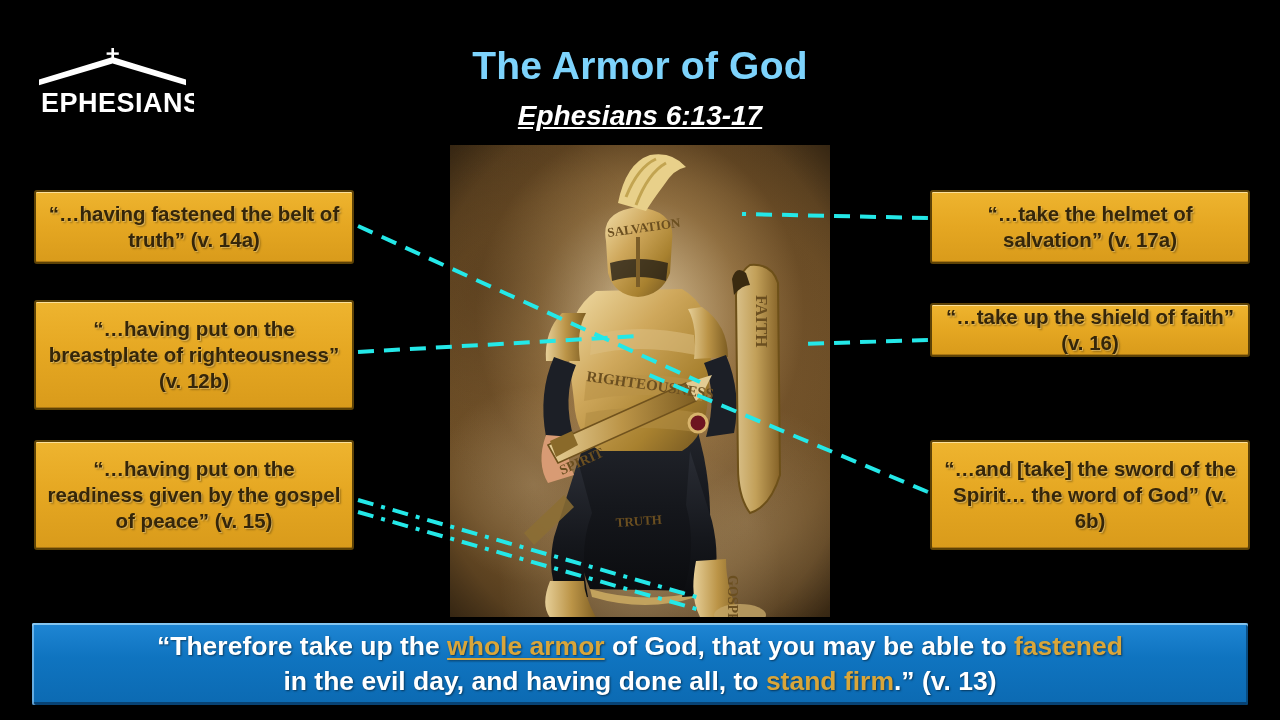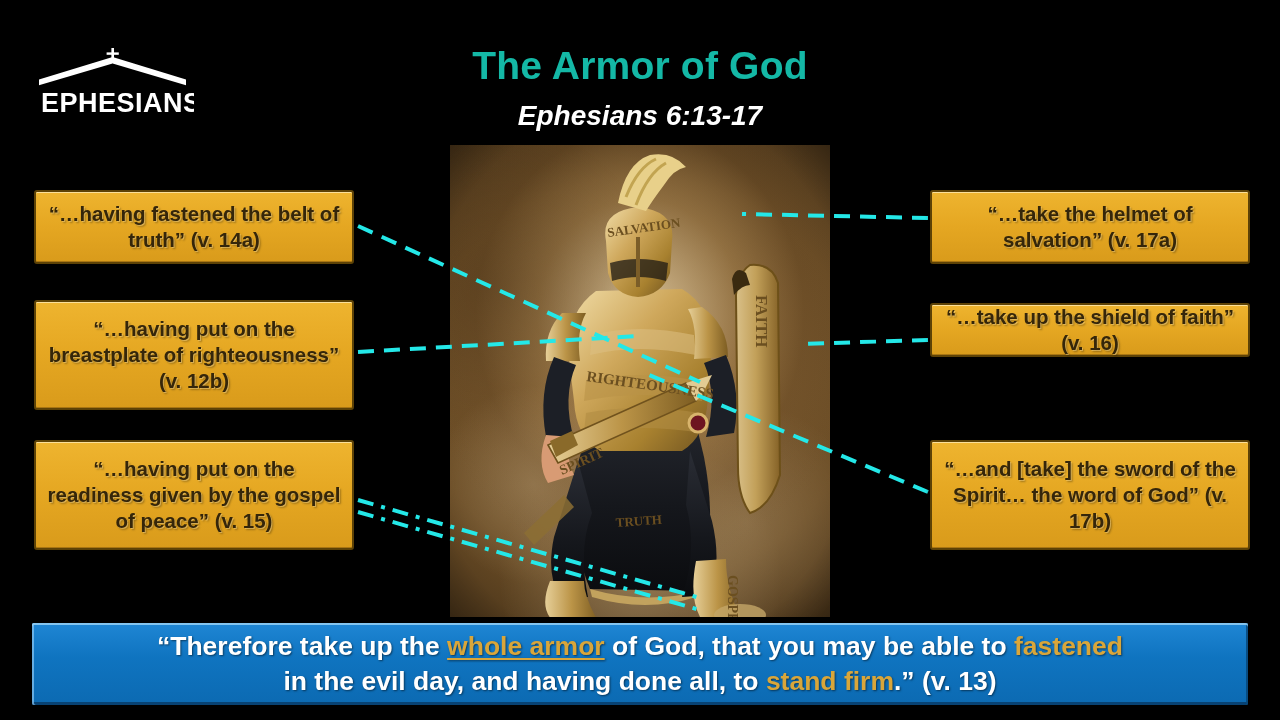--- a/index.html
+++ b/index.html
@@ -6,27 +6,28 @@
   html,body { width:1280px; height:720px; background:#000; overflow:hidden; }
   body { font-family:"Liberation Sans", sans-serif; position:relative; }
 
   
   .logo { position:absolute; left:34px; top:46px; width:160px; height:70px; }
   .logo svg { display:block; }
 
   
   .title {
     position:absolute; left:0; top:44px; width:1280px; text-align:center;
-    color:#14b8a6; font-size:39px; font-weight:bold; letter-spacing:.2px;
+    color:#7dd3fc; font-size:39px; font-weight:bold; letter-spacing:.2px;
     text-shadow:2px 2px 3px rgba(0,0,0,.85);
   }
   .subtitle {
     position:absolute; left:0; top:100px; width:1280px; text-align:center;
     color:#ffffff; font-size:28px; font-weight:bold; font-style:italic;
     text-shadow:2px 2px 3px rgba(0,0,0,.85);
+    text-decoration:underline;
   }
 
   
   .figure-wrap { position:absolute; left:450px; top:145px; width:380px; height:472px; }
   .figure-bg {
     position:absolute; inset:0;
     background:
       radial-gradient(ellipse 60% 55% at 50% 36%, rgba(231,211,170,.85) 0%, rgba(180,145,92,.45) 45%, rgba(96,66,34,.15) 72%, rgba(40,26,12,0) 100%),
       radial-gradient(ellipse 120% 90% at 50% 50%, #8a6536 0%, #6b4d26 48%, #2a1d0e 88%, #140d05 100%);
     -webkit-mask-image:radial-gradient(ellipse 96% 96% at 50% 50%, #000 62%, rgba(0,0,0,.55) 82%, rgba(0,0,0,0) 100%);
@@ -202,19 +203,19 @@
     <path d="M928 492 L642 372" stroke-dasharray="16 10"></path>
   </g>
 </svg>
 
 <div class="callout c-belt">“…having fastened the belt of truth” (v. 14a)</div>
 <div class="callout c-breastplate">“…having put on the breastplate of righteousness” (v. 12b)</div>
 <div class="callout c-shoes">“…having put on the readiness given by the gospel of peace” (v. 15)</div>
 
 <div class="callout c-helmet">“…take the helmet of salvation” (v. 17a)</div>
 <div class="callout c-shield">“…take up the shield of faith” (v. 16)</div>
-<div class="callout c-sword">“…and [take] the sword of the Spirit… the word of God” (v. 17b)</div>
+<div class="callout c-sword">“…and [take] the sword of the Spirit… the word of God” (v. 6b)</div>
 
 <div class="banner">
   <div class="banner-text">
     <span>“Therefore take up the </span><span class="hl-underline">whole armor</span><span> of God, that you may be able to </span><span class="hl">fastened</span><br><span>in the evil day, and having done all, to </span><span class="hl">stand firm</span><span>.” (v. 13)</span>
   </div>
 </div>
 
 </body></html>

